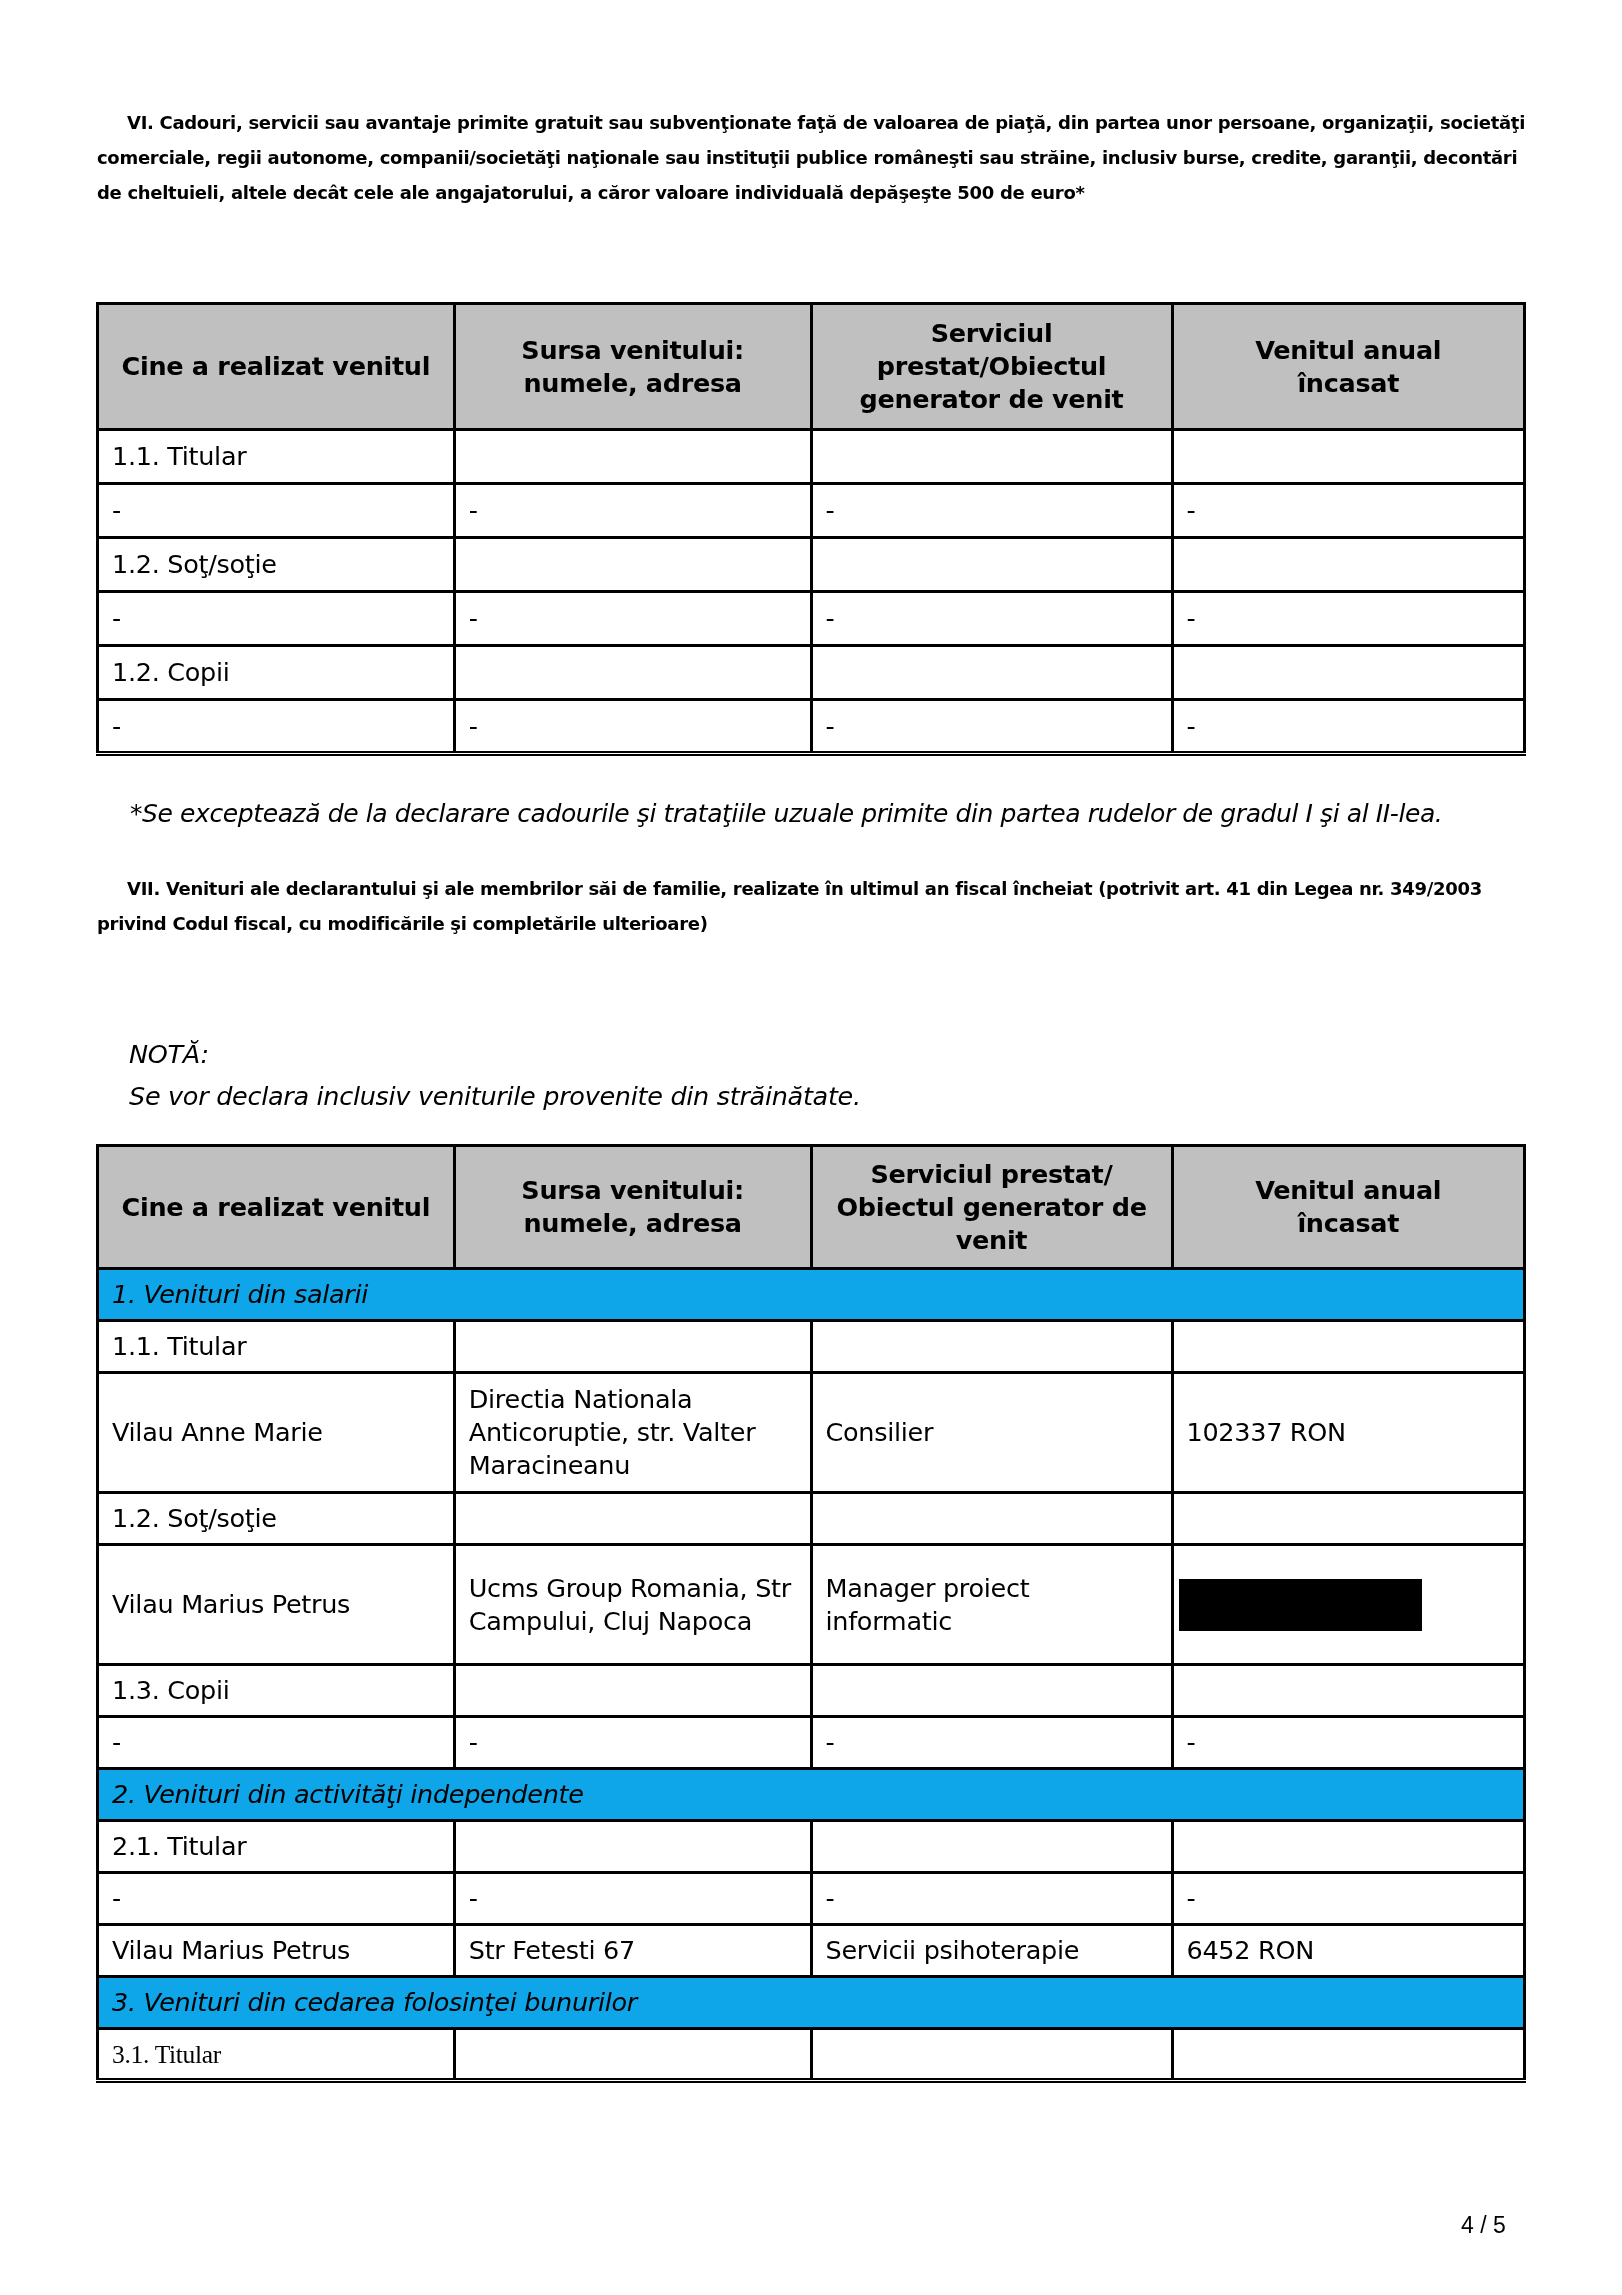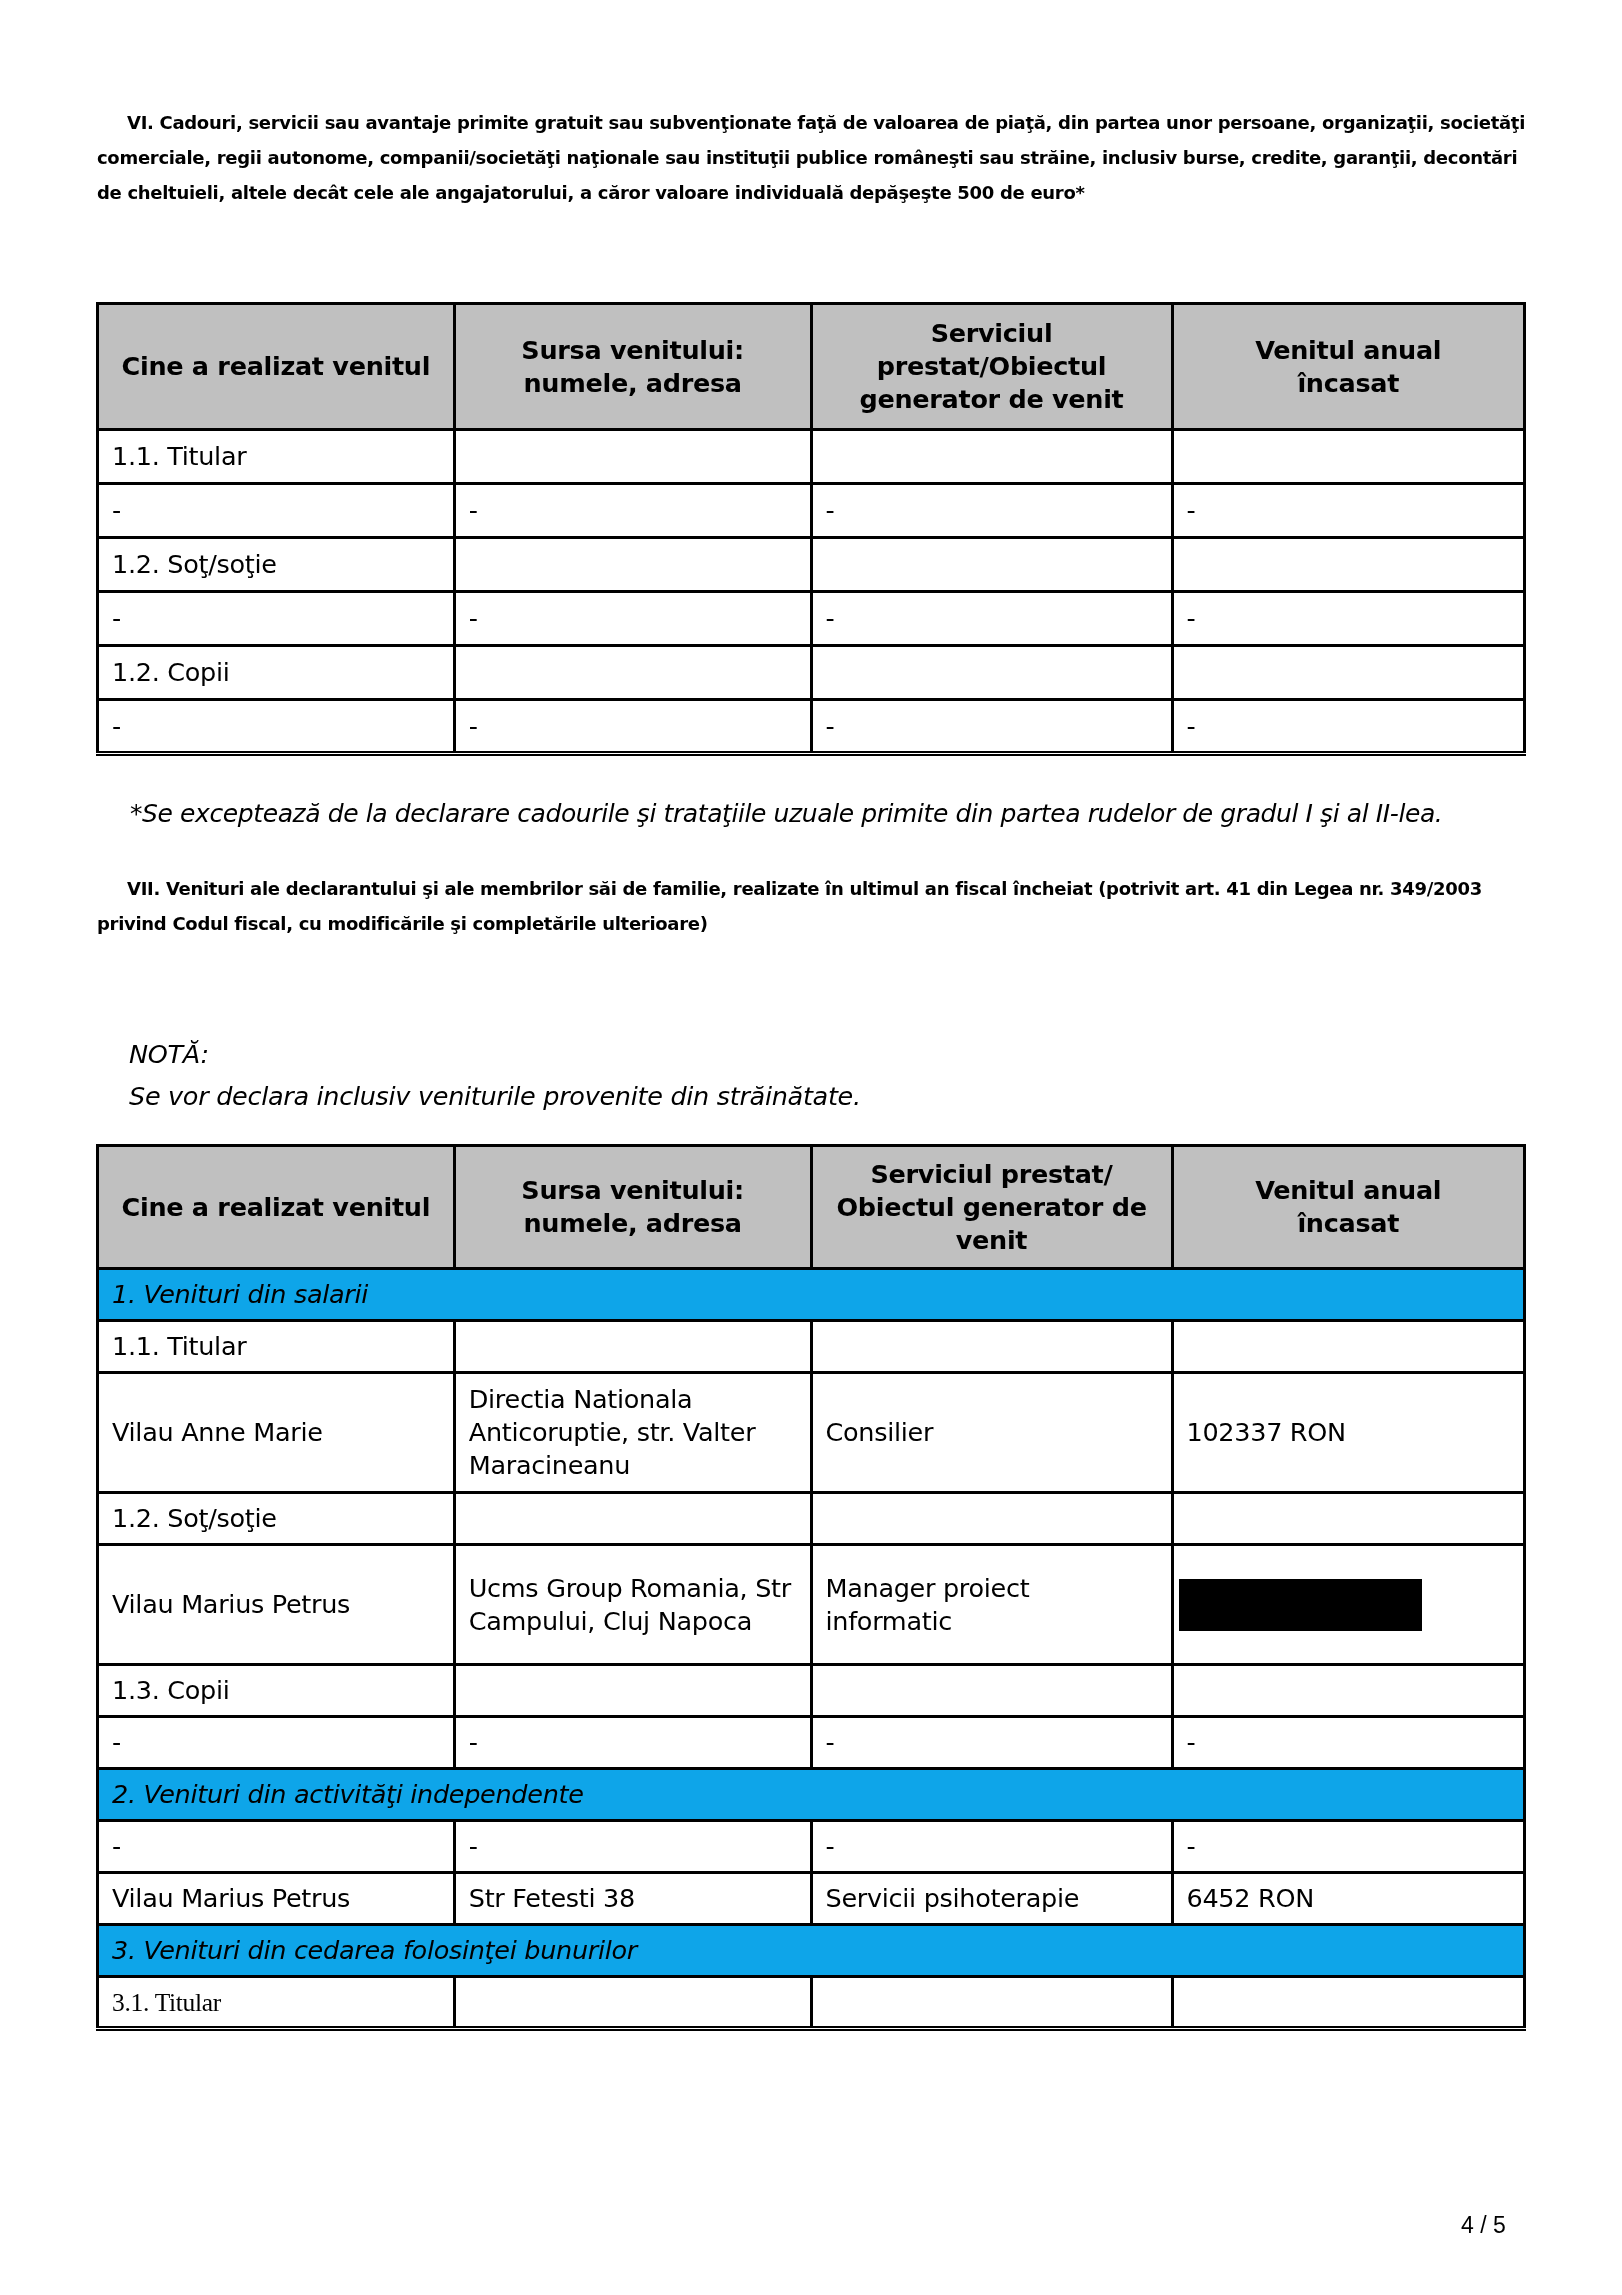--- a/index.html
+++ b/index.html
@@ -133,28 +133,34 @@
   <tr style="height:52px;">
     <td>-</td>
     <td>-</td>
     <td>-</td>
     <td>-</td>
   </tr>
   <tr style="height:52px;">
     <td colspan="4" class="section">2. Venituri din activităţi independente</td>
   </tr>
   <tr style="height:52px;">
+    <td>2.1. Titular</td>
+    <td></td>
+    <td></td>
+    <td></td>
+  </tr>
+  <tr style="height:52px;">
     <td>-</td>
     <td>-</td>
     <td>-</td>
     <td>-</td>
   </tr>
   <tr style="height:52px;">
     <td>Vilau Marius Petrus</td>
-    <td>Str Fetesti 38</td>
+    <td>Str Fetesti 67</td>
     <td>Servicii psihoterapie</td>
     <td>6452 RON</td>
   </tr>
   <tr style="height:52px;">
     <td colspan="4" class="section">3. Venituri din cedarea folosinţei bunurilor</td>
   </tr>
   <tr style="height:52px;font-family:Liberation Serif, serif;">
     <td>3.1. Titular</td>
     <td></td>
     <td></td>

